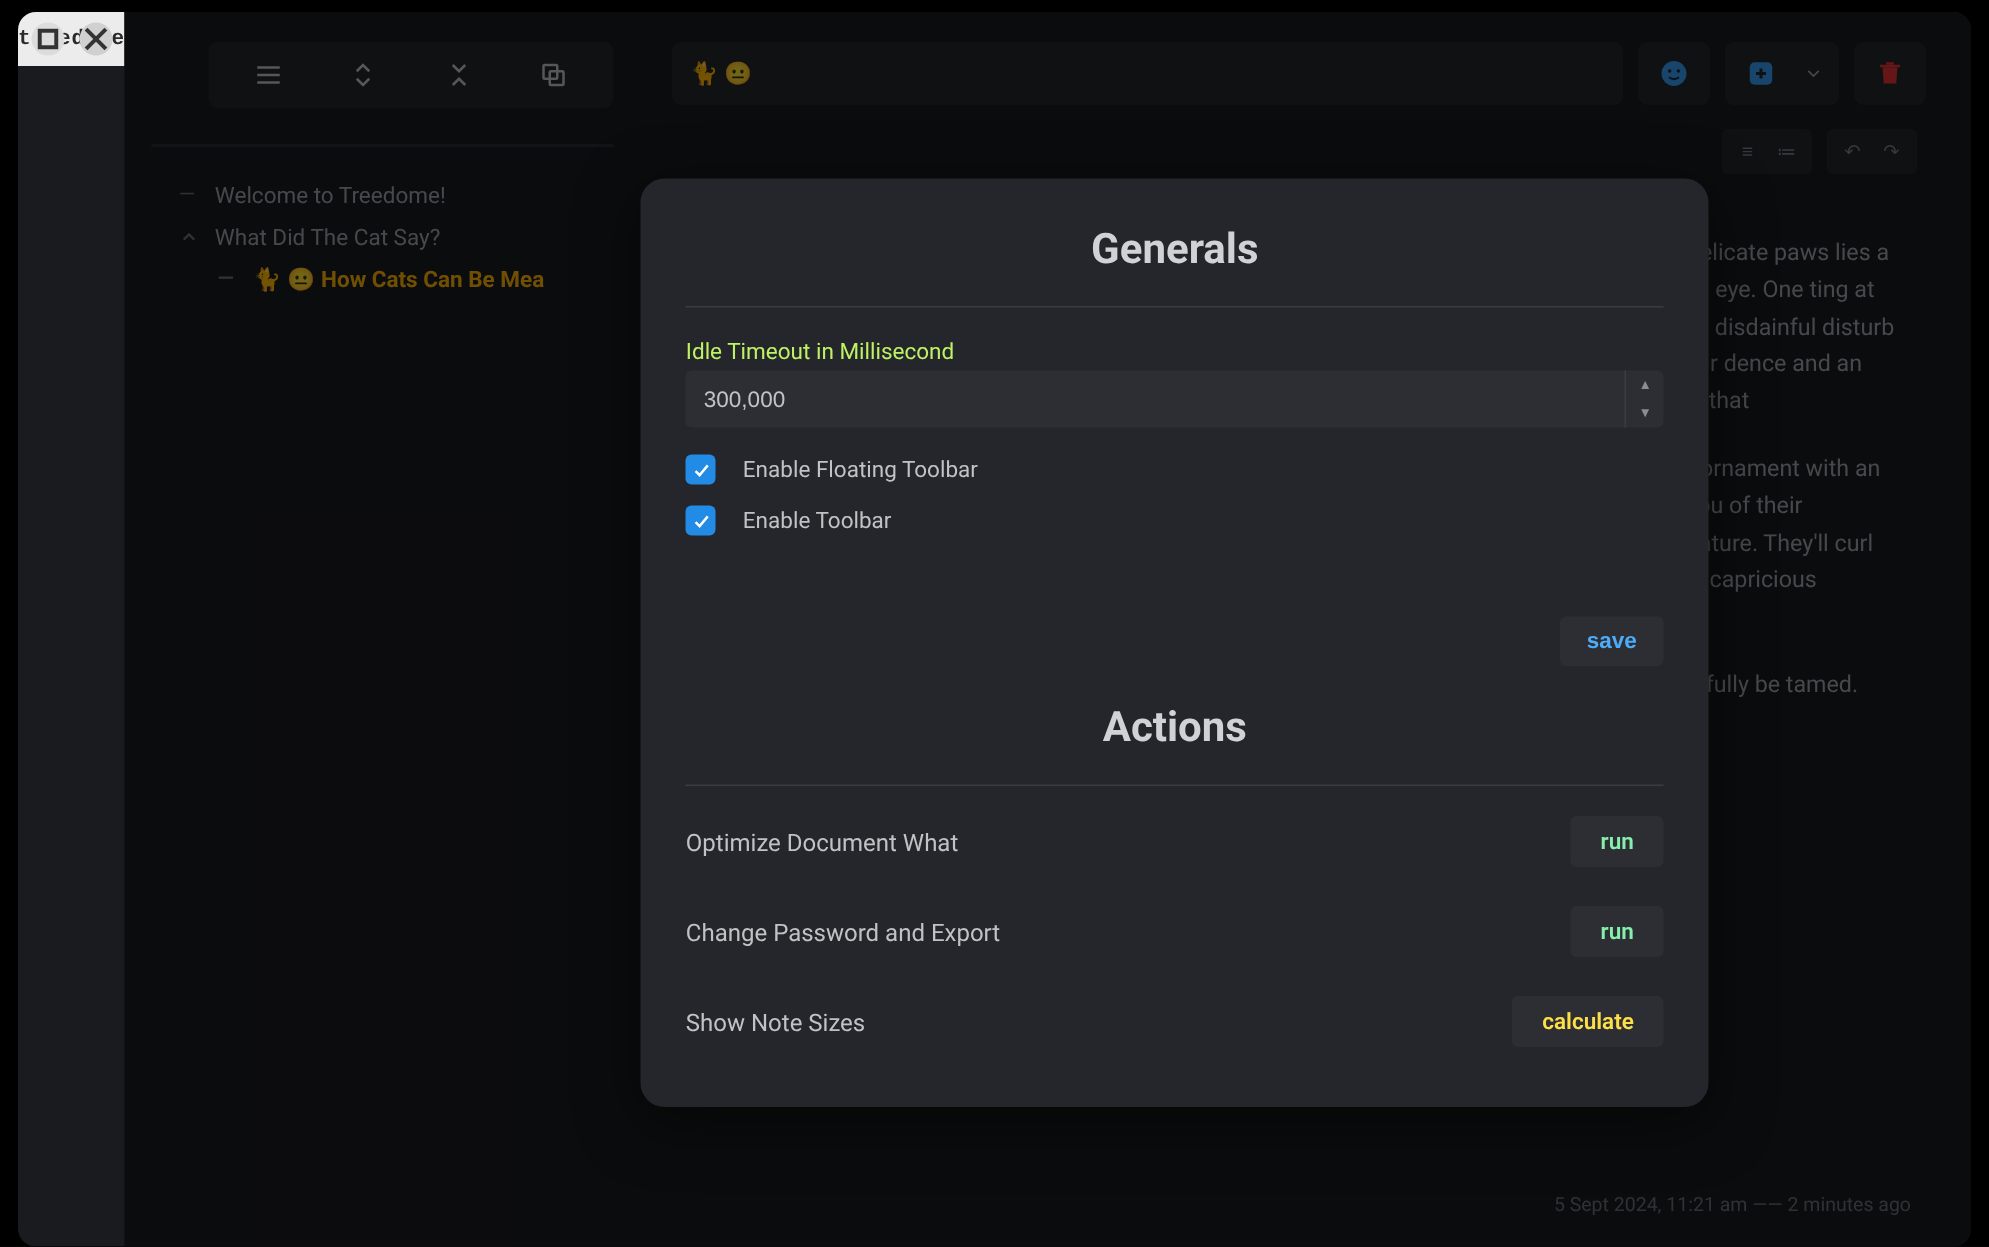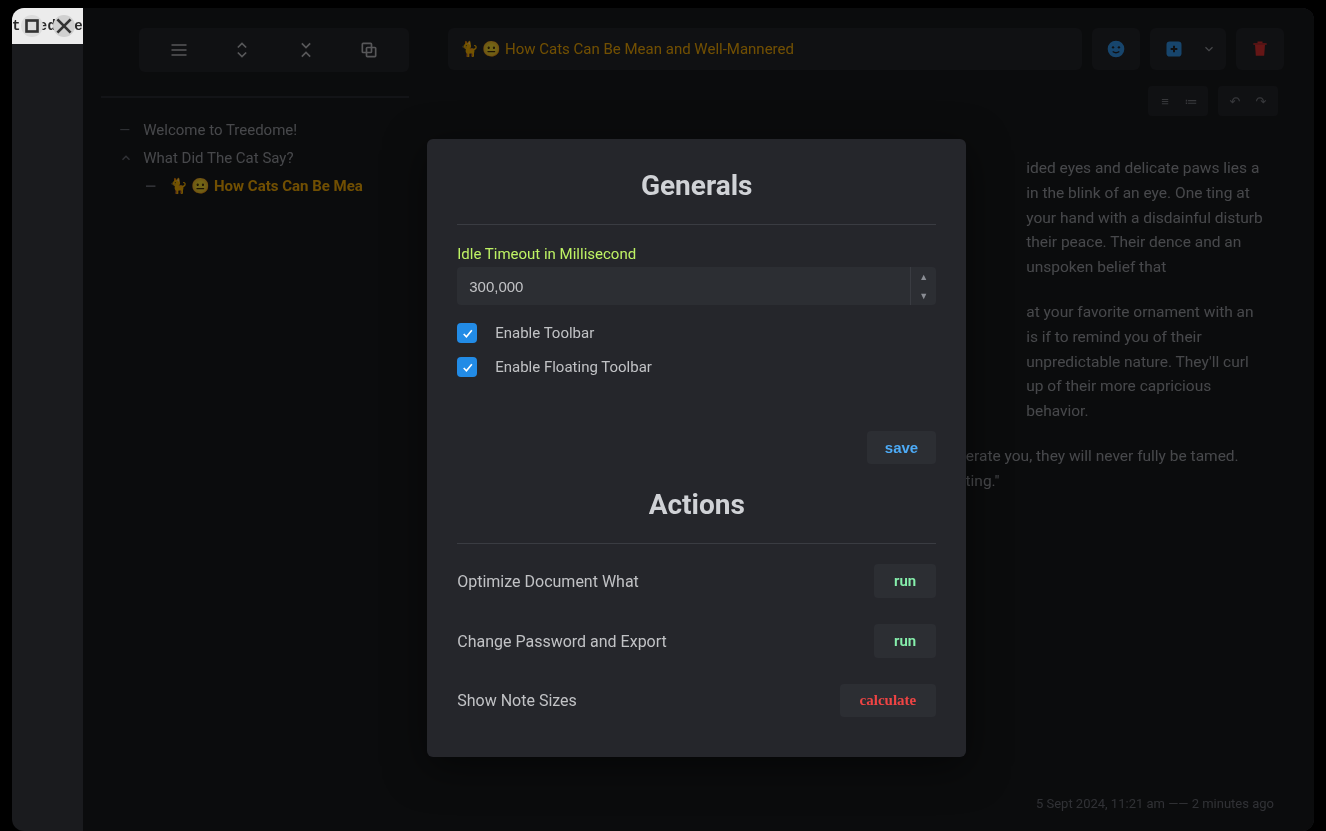--- a/index.html
+++ b/index.html
@@ -179,24 +179,24 @@
   text-align: right;
   color: #6b6e76;
   font-size: 13px;
   padding: 6px 10px 10px 0;
 }
 
 .modal {
   position: absolute;
   z-index: 10;
   left: 344px;
-  top: 131px;
-  width: 539px;
+  top: 111px;
+  width: 712px;
   background: #25262b;
-  border-radius: 6px;
+  border-radius: 16px;
   padding: 30px 30px 30px 30px;
   color: #c1c2c5;
   box-shadow: 0 10px 40px rgba(0,0,0,0.5);
 }
 .modal h1 {
   text-align: center;
   font-size: 28px;
   font-weight: 700;
   color: #d0d2d6;
   margin-bottom: 22px;
@@ -275,21 +275,21 @@
 .action-label { font-size: 16px; color: #c1c2c5; }
 .action-btn {
   background: #2c2e33;
   color: #86efac;
   font-weight: 600;
   font-size: 15px;
   padding: 8px 20px;
   border-radius: 4px;
   cursor: pointer;
 }
-.action-btn.calc { color: #ef4444; font-family: Liberation Serif, serif; }
+.action-btn.calc { color: #fde047; }
 .emoji { font-size: 15px; }
 </style>
 </head>
 <body>
 
 <div class="window-frame">
   <div class="titlebar">
     <span class="titlebar-title">treedome</span>
     <div class="titlebar-controls">
       <div class="titlebar-btn">
@@ -357,21 +357,20 @@
           <span class="tree-marker">—</span>
           <span>🐈 😐 How Cats Can Be Mea</span>
         </div>
       </div>
     </div>
 
     <div class="main">
       <div class="doc-header">
         <div class="doc-title-box">
           <span class="emoji">🐈 😐</span>&nbsp;
-          <span>How Cats Can Be Mean and Well-Mannered</span>
         </div>
         <div class="hdr-btn">
           <svg class="smiley" viewBox="0 0 24 24" fill="currentColor">
               <circle cx="12" cy="12" r="10"></circle>
               <circle cx="8.5" cy="10" r="1.4" fill="#25262b"></circle>
               <circle cx="15.5" cy="10" r="1.4" fill="#25262b"></circle>
               <path d="M8 15 q4 3 8 0" stroke="#25262b" stroke-width="1.6" fill="none"></path>
             </svg>
         </div>
         <div class="hdr-btn plus">
@@ -425,29 +424,29 @@
           <div>▲</div>
           <div>▼</div>
         </div>
       </div>
       <div class="check-row">
         <div class="checkbox">
           <svg viewBox="0 0 24 24" fill="none" stroke="currentColor" stroke-width="3">
               <polyline points="5 13 10 18 20 6"></polyline>
             </svg>
         </div>
-        <span class="check-label">Enable Toolbar</span>
+        <span class="check-label">Enable Floating Toolbar</span>
       </div>
       <div class="check-row">
         <div class="checkbox">
           <svg viewBox="0 0 24 24" fill="none" stroke="currentColor" stroke-width="3">
               <polyline points="5 13 10 18 20 6"></polyline>
             </svg>
         </div>
-        <span class="check-label">Enable Floating Toolbar</span>
+        <span class="check-label">Enable Toolbar</span>
       </div>
       <div class="btn-row">
         <button class="btn">save</button>
       </div>
 
       <h1>Actions</h1>
       <hr>
       <div class="action-row">
         <span class="action-label">Optimize Document What</span>
         <div class="action-btn">run</div>

